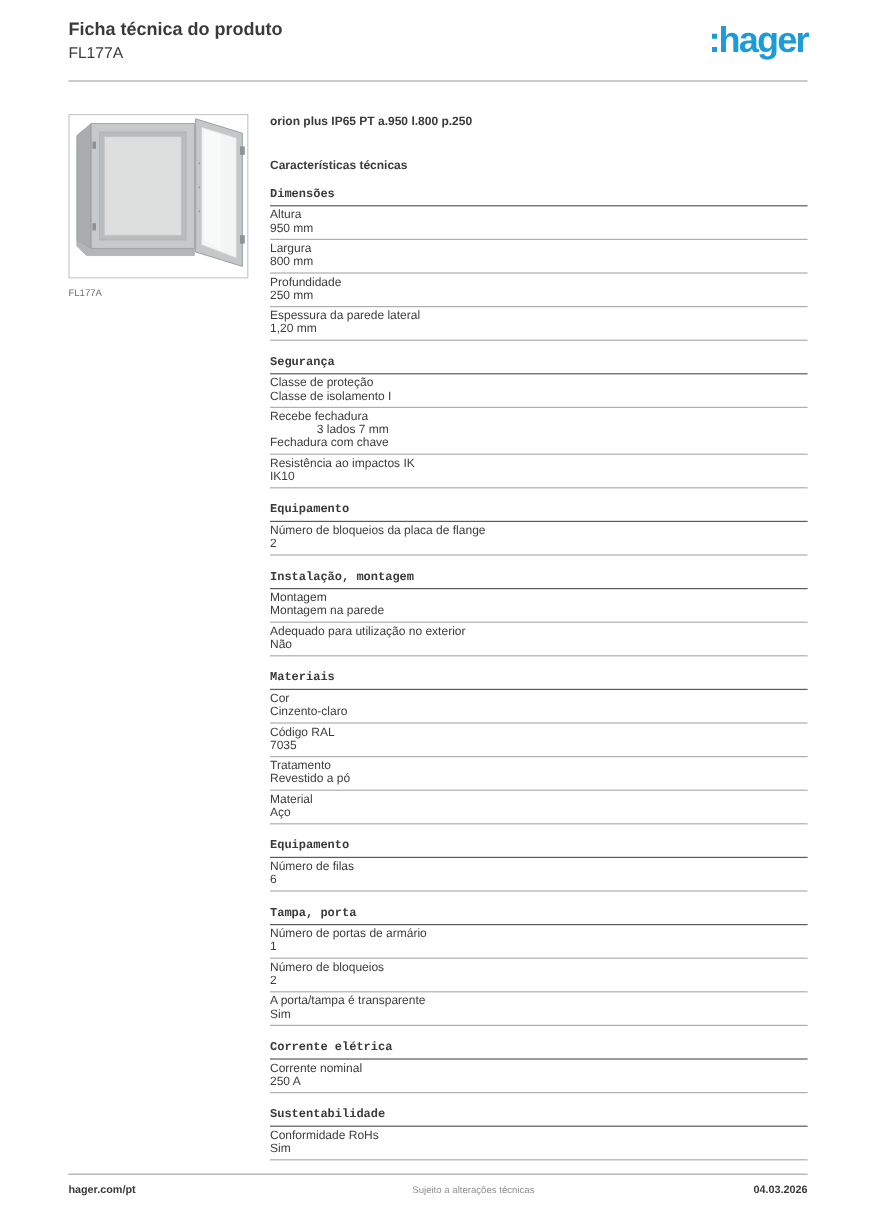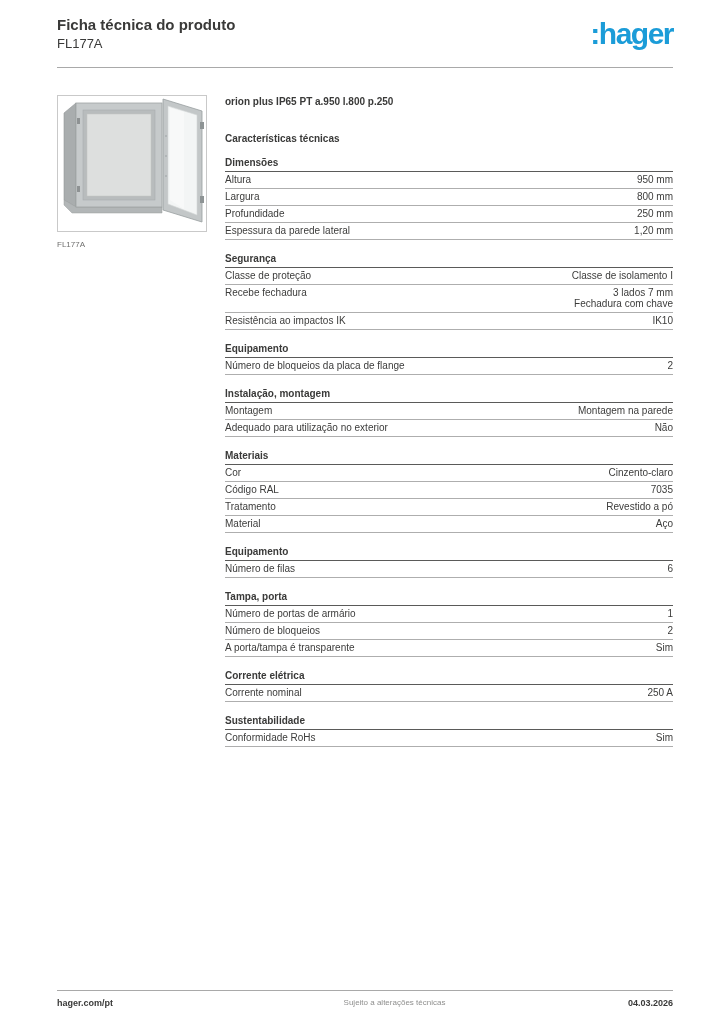--- a/index.html
+++ b/index.html
@@ -35,37 +35,39 @@
   .image-caption { font-size: 8px; color: #6f6f6e; margin-top: 8px; }
   .right-col { flex: 1; margin-left: 18px; }
   
   .product-title { font-size: 10px; font-weight: bold; color: #3a3a39; line-height: 12px; margin-top: 1px; }
   .char-title { font-size: 10px; font-weight: bold; color: #3a3a39; margin-top: 25px; }
   .section { margin-top: 13px; }
   .section-title {
     font-size: 10px; font-weight: bold; color: #3a3a39;
     padding-bottom: 3px;
     border-bottom: 1px solid #5a5a59;
+    font-family: Liberation Mono, monospace;
   }
   .row {
     display: flex; justify-content: space-between; align-items: flex-start;
     font-size: 10px; line-height: 11px;
     padding: 2px 0 3px 0;
     border-bottom: 1px solid #aeaeae;
     color: #3c3c3b;
+    flex-direction: column;
   }
   .row-label { text-align: left; padding-right: 10px; }
   .row-value { text-align: right; white-space: pre-line; flex: 1; }
   
   .footer {
     position: absolute;
-    left: 57px; right: 51px; bottom: 16px;
+    left: 57px; right: 51px; bottom: 28px;
     border-top: 1.5px solid #a9a9a9;
     padding-top: 7px;
-    display: flex; align-items: flex-start;
+    display: flex; align-items: flex-end;
   }
   .footer-left { font-size: 9px; font-weight: bold; color: #3a3a39; }
   .footer-center { flex: 1; text-align: center; font-size: 8px; color: #8f8f8e; margin-left: 48px; }
   .footer-right { font-size: 9px; font-weight: bold; color: #3a3a39; }
 </style>
 </head>
 <body>
 
 <div class="page">
 

